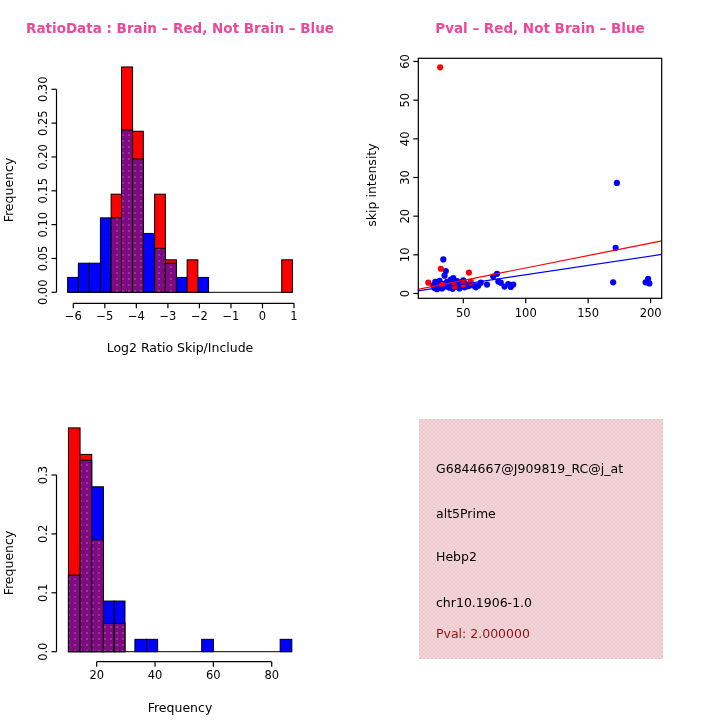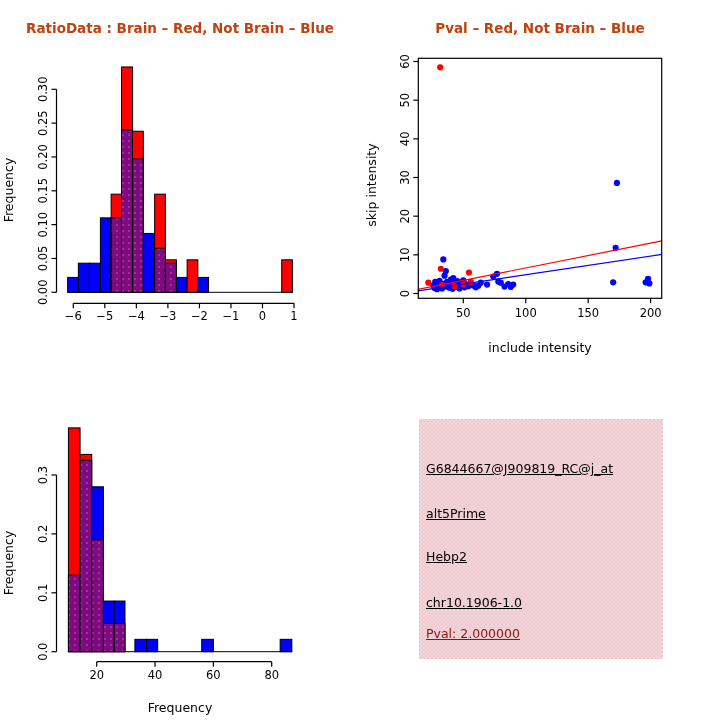--- a/index.html
+++ b/index.html
@@ -3,30 +3,30 @@
 <meta charset="utf-8">
 <style>
   html,body{margin:0;padding:0;background:#fff;}
   .fig{position:relative;width:720px;height:720px;background:#ffffff;
        font-family:"DejaVu Sans",sans-serif;overflow:hidden;}
   .panel{position:absolute;width:360px;height:360px;}
   #panel1{left:0;top:0}
   #panel2{left:360px;top:0}
   #panel3{left:0;top:360px}
   .ptitle{position:absolute;left:0;right:0;text-align:center;font-weight:bold;
-          font-size:13.5px;color:#c2410c;white-space:nowrap;}
+          font-size:13.5px;color:#ec4899;white-space:nowrap;}
   .axlab{position:absolute;left:0;right:0;text-align:center;font-size:12.5px;color:#000;}
   .rot{position:absolute;width:180px;height:14px;line-height:14px;text-align:center;
        font-size:12.5px;color:#000;transform:rotate(-90deg);}
   .plot-svg{position:absolute;left:0;top:0;}
   svg text{font-family:"DejaVu Sans",sans-serif;fill:#000;font-size:11.5px;}
   .infobox{position:absolute;left:419px;top:419px;width:244px;height:240px;
      background-image:conic-gradient(#f3c5cf 25%, #eedada 0 50%, #f3c5cf 0 75%, #eedada 0);
      background-size:4px 4px;}
-  .iline{position:absolute;left:7px;font-size:12.5px;color:#000;white-space:nowrap;text-decoration:underline;}
+  .iline{position:absolute;left:17px;font-size:12.5px;color:#000;white-space:nowrap;}
   .pval{color:#8e1414;}
 </style>
 </head>
 <body>
 
 <div class="fig">
 
   <section class="panel" id="panel1">
     <svg class="plot-svg" id="p1" width="360" height="360">
         <defs>
@@ -83,20 +83,21 @@
         <rect x="154.6474" y="248.3145" width="10.720199999999977" height="43.9855" fill="url(#dots-p1)" stroke="#000" stroke-width="1"></rect>
         <rect x="165.36759999999998" y="259.8184" width="11.035500000000013" height="32.481600000000014" fill="#ff0000" stroke="#000" stroke-width="1"></rect>
         <rect x="165.36759999999998" y="263.2019" width="11.035500000000013" height="29.098099999999988" fill="url(#dots-p1)" stroke="#000" stroke-width="1"></rect>
         <rect x="176.4031" y="277.4126" width="10.720200000000006" height="14.887400000000014" fill="#0000ff" stroke="#000" stroke-width="1"></rect>
         <rect x="187.1233" y="259.8184" width="10.720200000000006" height="32.481600000000014" fill="#ff0000" stroke="#000" stroke-width="1"></rect>
         <rect x="197.8435" y="277.4126" width="10.720199999999977" height="14.887400000000014" fill="#0000ff" stroke="#000" stroke-width="1"></rect>
         <rect x="281.7133" y="259.8184" width="10.720200000000034" height="32.481600000000014" fill="#ff0000" stroke="#000" stroke-width="1"></rect>
       </svg>
     <div class="ptitle" style="top:20px">RatioData : Brain – Red, Not Brain – Blue</div>
     <div class="rot" style="left:-81px;top:183px">Frequency</div>
+    <div class="axlab" style="top:340px">Log2 Ratio Skip/Include</div>
   </section>
 
   <section class="panel" id="panel2">
     <svg class="plot-svg" id="p2" width="360" height="360">
         <line x1="103.3" y1="298.3" x2="103.3" y2="303.3" stroke="#000" stroke-width="1.2"></line>
         <text x="103.3" y="317.3" text-anchor="middle">50</text>
         <line x1="165.73499999999999" y1="298.3" x2="165.73499999999999" y2="303.3" stroke="#000" stroke-width="1.2"></line>
         <text x="165.73499999999999" y="317.3" text-anchor="middle">100</text>
         <line x1="228.17" y1="298.3" x2="228.17" y2="303.3" stroke="#000" stroke-width="1.2"></line>
         <text x="228.17" y="317.3" text-anchor="middle">150</text>
@@ -176,21 +177,20 @@
         <circle cx="82.0721" cy="284.99326" r="3.1" fill="#ff0000"></circle>
         <circle cx="94.5591" cy="286.15327" r="3.1" fill="#ff0000"></circle>
         <circle cx="103.3" cy="284.60659" r="3.1" fill="#ff0000"></circle>
         <circle cx="110.7922" cy="281.8999" r="3.1" fill="#ff0000"></circle>
         <line x1="57.84732" y1="290.79331" x2="301.8433" y2="254.44633" stroke="#0000ff" stroke-width="1.2"></line>
         <line x1="57.84732" y1="289.439965" x2="301.8433" y2="240.91288" stroke="#ff0000" stroke-width="1.2"></line>
         <rect x="58.3" y="58.3" width="243.39999999999998" height="240" fill="none" stroke="#000" stroke-width="1.2"></rect>
       </svg>
     <div class="ptitle" style="top:20px">Pval – Red, Not Brain – Blue</div>
     <div class="rot" style="left:-78px;top:178px">skip intensity</div>
-    <div class="axlab" style="top:340px">include intensity</div>
   </section>
 
   <section class="panel" id="panel3">
     <svg class="plot-svg" id="p3" width="360" height="360">
         <defs>
           <pattern id="dots-p3" width="6" height="6" patternUnits="userSpaceOnUse">
             <rect width="6" height="6" fill="#7e0c80"></rect>
             <circle cx="3" cy="3" r="0.9" fill="#b23fb2"></circle>
           </pattern>
         </defs>

